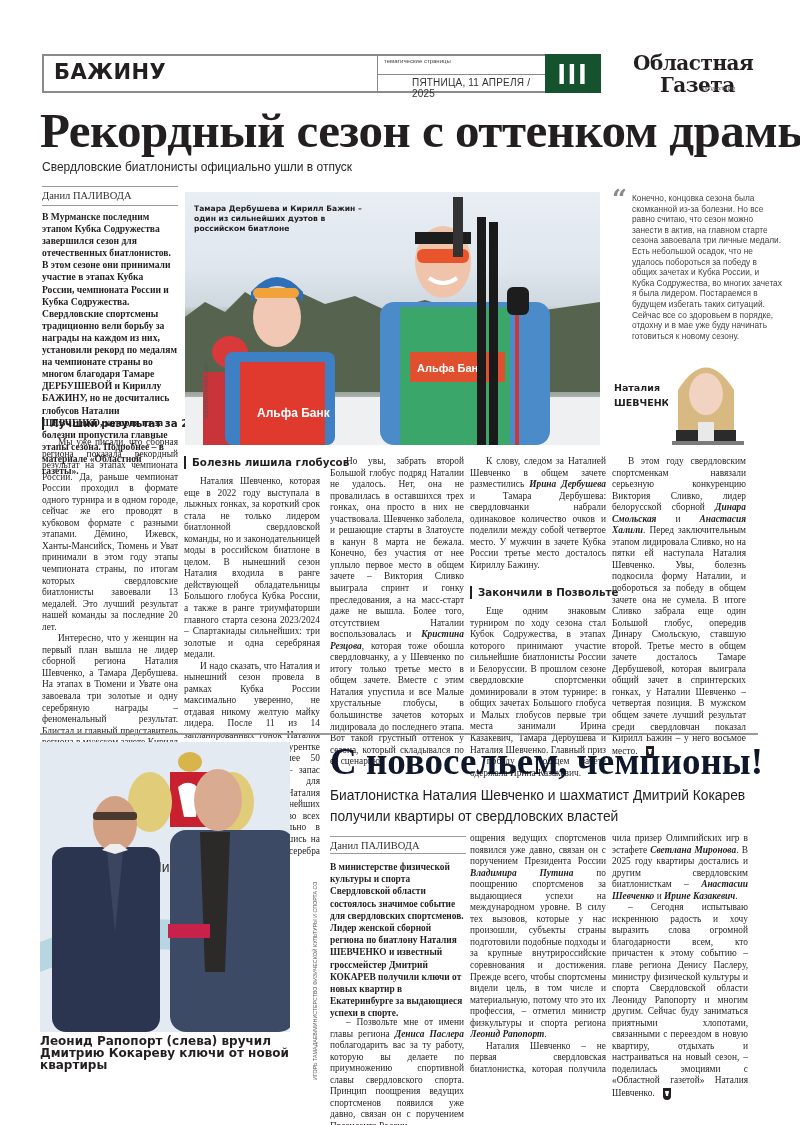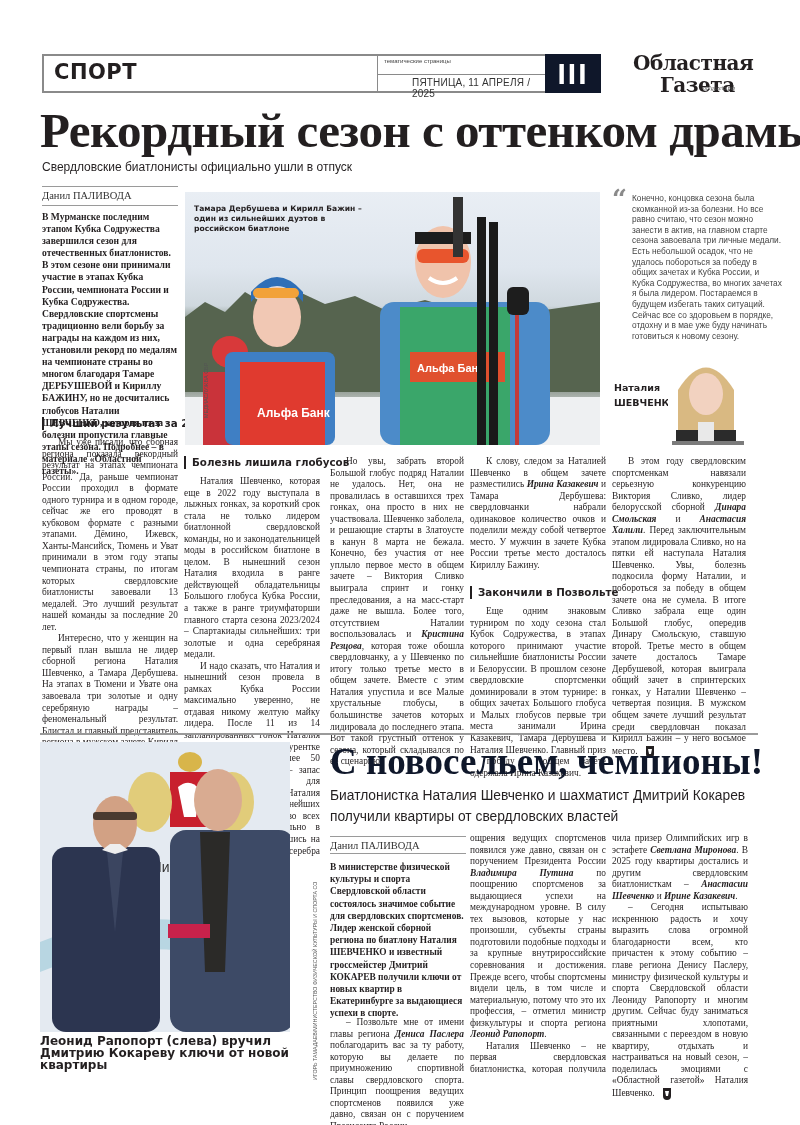--- a/index.html
+++ b/index.html
@@ -8,21 +8,21 @@
 
   .abs { position: absolute; }
 
   
   .rubric-box { left: 42px; top: 54px; width: 335px; height: 39px; border: 2px solid #8a8a8a; border-right: none; }
   .rubric { position: absolute; left: 10px; top: 4px; font-family: "DejaVu Sans", sans-serif; font-weight: bold; font-size: 21px; letter-spacing: 0.5px; color: #231f20; }
   .meta-box { left: 377px; top: 54px; width: 168px; height: 39px; border: 2px solid #8a8a8a; border-left: 1px solid #8a8a8a; border-right: none; }
   .meta-top { position: absolute; left: 6px; top: 2px; font-family: "Liberation Sans", sans-serif; font-size: 6px; color: #444; }
   .meta-line { position: absolute; left: 0; right: 0; top: 18px; border-top: 1px solid #8a8a8a; }
   .meta-date { position: absolute; left: 10px; top: 21px; font-family: "Liberation Sans", sans-serif; font-size: 10px; color: #333; letter-spacing: 0.2px; margin-left: 24px; }
-  .page-num { left: 545px; top: 54px; width: 56px; height: 39px; background: #0f172a; color: #fff; font-family: "Liberation Sans", sans-serif; font-weight: bold; font-size: 30px; text-align: center; line-height: 39px; letter-spacing: 2px; }
+  .page-num { left: 545px; top: 54px; width: 56px; height: 39px; background: #14532d; color: #fff; font-family: "Liberation Sans", sans-serif; font-weight: bold; font-size: 30px; text-align: center; line-height: 39px; letter-spacing: 2px; }
   .logo-1 { left: 633px; top: 52px; font-family: "DejaVu Serif", serif; font-weight: bold; font-size: 20px; line-height: 22px; letter-spacing: -0.5px; }
   .logo-2 { left: 660px; top: 74px; font-family: "DejaVu Serif", serif; font-weight: bold; font-size: 20px; line-height: 22px; letter-spacing: -0.5px; }
   .logo-url { left: 703px; top: 85px; font-family: "Liberation Serif", serif; font-style: italic; font-size: 6px; color: #555; }
 
   
   .headline { left: 40px; top: 103px; font-family: "Liberation Serif", serif; font-size: 49px; line-height: 56px; color: #231f20; letter-spacing: -0.5px; white-space: nowrap; }
   .subhead { left: 42px; top: 160px; font-family: "Liberation Sans", sans-serif; font-size: 12px; color: #231f20; }
 
   .rule { position: absolute; background: #9a9a9a; }
 
@@ -50,21 +50,21 @@
   .credit2 { left: 312px; top: 1080px; transform-origin: left top; transform: rotate(-90deg); font-family: "Liberation Sans", sans-serif; font-size: 5.3px; color: #555; white-space: nowrap; }
   .headline2 { left: 330px; top: 740px; font-family: Liberation Serif, serif; font-size: 37px; line-height: 44px; color: #0f172a; white-space: nowrap; }
   .subhead2 { left: 330px; top: 785px; width: 450px; font-family: "Liberation Sans", sans-serif; font-size: 13.8px; line-height: 21px; color: #231f20; }
 
   .emblem { display: inline-block; width: 12px; height: 14px; vertical-align: middle; margin-left: 6px; }
 </style>
 </head>
 <body>
 
 <div class="abs rubric-box">
-  <span class="rubric">СПОРТ</span>
+  <span class="rubric">БАЖИНУ</span>
 </div>
 <div class="abs meta-box">
   <span class="meta-top">тематические страницы</span>
   <div class="meta-line"></div>
   <span class="meta-date">ПЯТНИЦА, 11 АПРЕЛЯ / 2025</span>
 </div>
 <div class="abs page-num">III</div>
 <div class="abs logo-1">Областная</div>
 <div class="abs logo-2">Газета</div>
 <div class="abs logo-url">oblgazeta.рф</div>
@@ -141,21 +141,21 @@
 
 <div class="abs subsec" style="left:184px; top:456px;">Болезнь лишила глобусов</div>
 <div class="abs col" style="left:184px; top:476px; width:136px;">
   <p>Наталия Шевченко, которая еще в 2022 году выступала в лыжных гонках, за короткий срок стала не только лидером биатлонной свердловской команды, но и законодательницей моды в российском биатлоне в целом. В нынешний сезон Наталия входила в ранге действующей обладательницы Большого глобуса Кубка России, а также в ранге триумфаторши главного старта сезона 2023/2024 – Спартакиады сильнейших: три золотые и одна серебряная медали.</p>
   <p><span>И надо сказать, что Наталия и нынешний сезон провела в рамках Кубка России максимально уверенно, не отдавая никому желтую майку лидера. После 11 из 14 запланированных гонок Наталия «везла» ближайшей конкурентке </span><em>Виктории Сливко</em><span> более 50 очков в общем зачете – запас достаточно солидный для оставшихся трех гонок. Наталия выпала из десятки сильнейших только в одной гонке, во всех остальных была стабильно в десятке, семь раз оказавшись на подиуме (три золота, три серебра и бронза).</span></p>
 </div>
 <div class="abs col" style="left:330px; top:456px; width:134px;">
   <p style="text-indent:16px;"><span>Но увы, забрать второй Большой глобус подряд Наталии не удалось. Нет, она не провалилась в оставшихся трех гонках, она просто в них не участвовала. Шевченко заболела, и решающие старты в Златоусте в канун 8 марта не бежала. Конечно, без участия от нее уплыло первое место в общем зачете – Виктория Сливко выиграла спринт и гонку преследования, а на масс-старт даже не вышла. Более того, отсутствием Наталии воспользовалась и </span><em>Кристина Резцова</em><span>, которая тоже обошла свердловчанку, а у Шевченко по итогу только третье место в общем зачете. Вместе с этим Наталия упустила и все Малые хрустальные глобусы, в большинстве зачетов которых лидировала до последнего этапа. Вот такой грустный оттенок у сезона, который складывался по ее сценарию.</span></p>
 </div>
 <div class="abs col" style="left:470px; top:456px; width:136px;">
-  <p><span>К слову, следом за Наталией Шевченко в общем зачете разместились </span><em>Ирина Казакевич</em><span> и Тамара Дербушева: свердловчанки набрали одинаковое количество очков и поделили между собой четвертое место. У мужчин в зачете Кубка России третье место досталось Кириллу Бажину.</span></p>
+  <p><span>К слову, следом за Наталией Шевченко в общем зачете разместились </span><em>Ирина Дербушева</em><span> и Тамара Дербушева: свердловчанки набрали одинаковое количество очков и поделили между собой четвертое место. У мужчин в зачете Кубка России третье место досталось Кириллу Бажину.</span></p>
 </div>
 
 <div class="abs subsec" style="left:470px; top:586px;">Закончили в Позвольте</div>
 <div class="abs col" style="left:470px; top:606px; width:136px;">
   <p>Еще одним знаковым турниром по ходу сезона стал Кубок Содружества, в этапах которого принимают участие сильнейшие биатлонисты России и Белоруссии. В прошлом сезоне свердловские спортсменки доминировали в этом турнире: в общих зачетах Большого глобуса и Малых глобусов первые три места занимали Ирина Казакевич, Тамара Дербушева и Наталия Шевченко. Главный приз и победу в общем зачете одержала Ирина Казакевич.</p>
 </div>
 <div class="abs col" style="left:612px; top:456px; width:134px;">
   <p><span>В этом году свердловским спортсменкам навязали серьезную конкуренцию Виктория Сливко, лидер белорусской сборной </span><em>Динара Смольская</em><span> и </span><em>Анастасия Халили</em><span>. Перед заключительным этапом лидировала Сливко, но на пятки ей наступала Наталия Шевченко. Увы, болезнь подкосила форму Наталии, и побороться за победу в общем зачете она не сумела. В итоге Сливко забрала еще один Большой глобус, опередив Динару Смольскую, ставшую второй. Третье место в общем зачете досталось Тамаре Дербушевой, которая выиграла общий зачет в спринтерских гонках, у Наталии Шевченко – четвертая позиция. В мужском общем зачете лучший результат среди свердловчан показал Кирилл Бажин – у него восьмое место.</span><svg class="emblem" viewBox="0 0 12 14">
         <path d="M2 1 L10 1 L10 9 Q10 13 6 13 Q2 13 2 9 Z" fill="#231f20"></path>
         <path d="M4 4 L8 4 L7 9 L5 9 Z" fill="#fff"></path>

